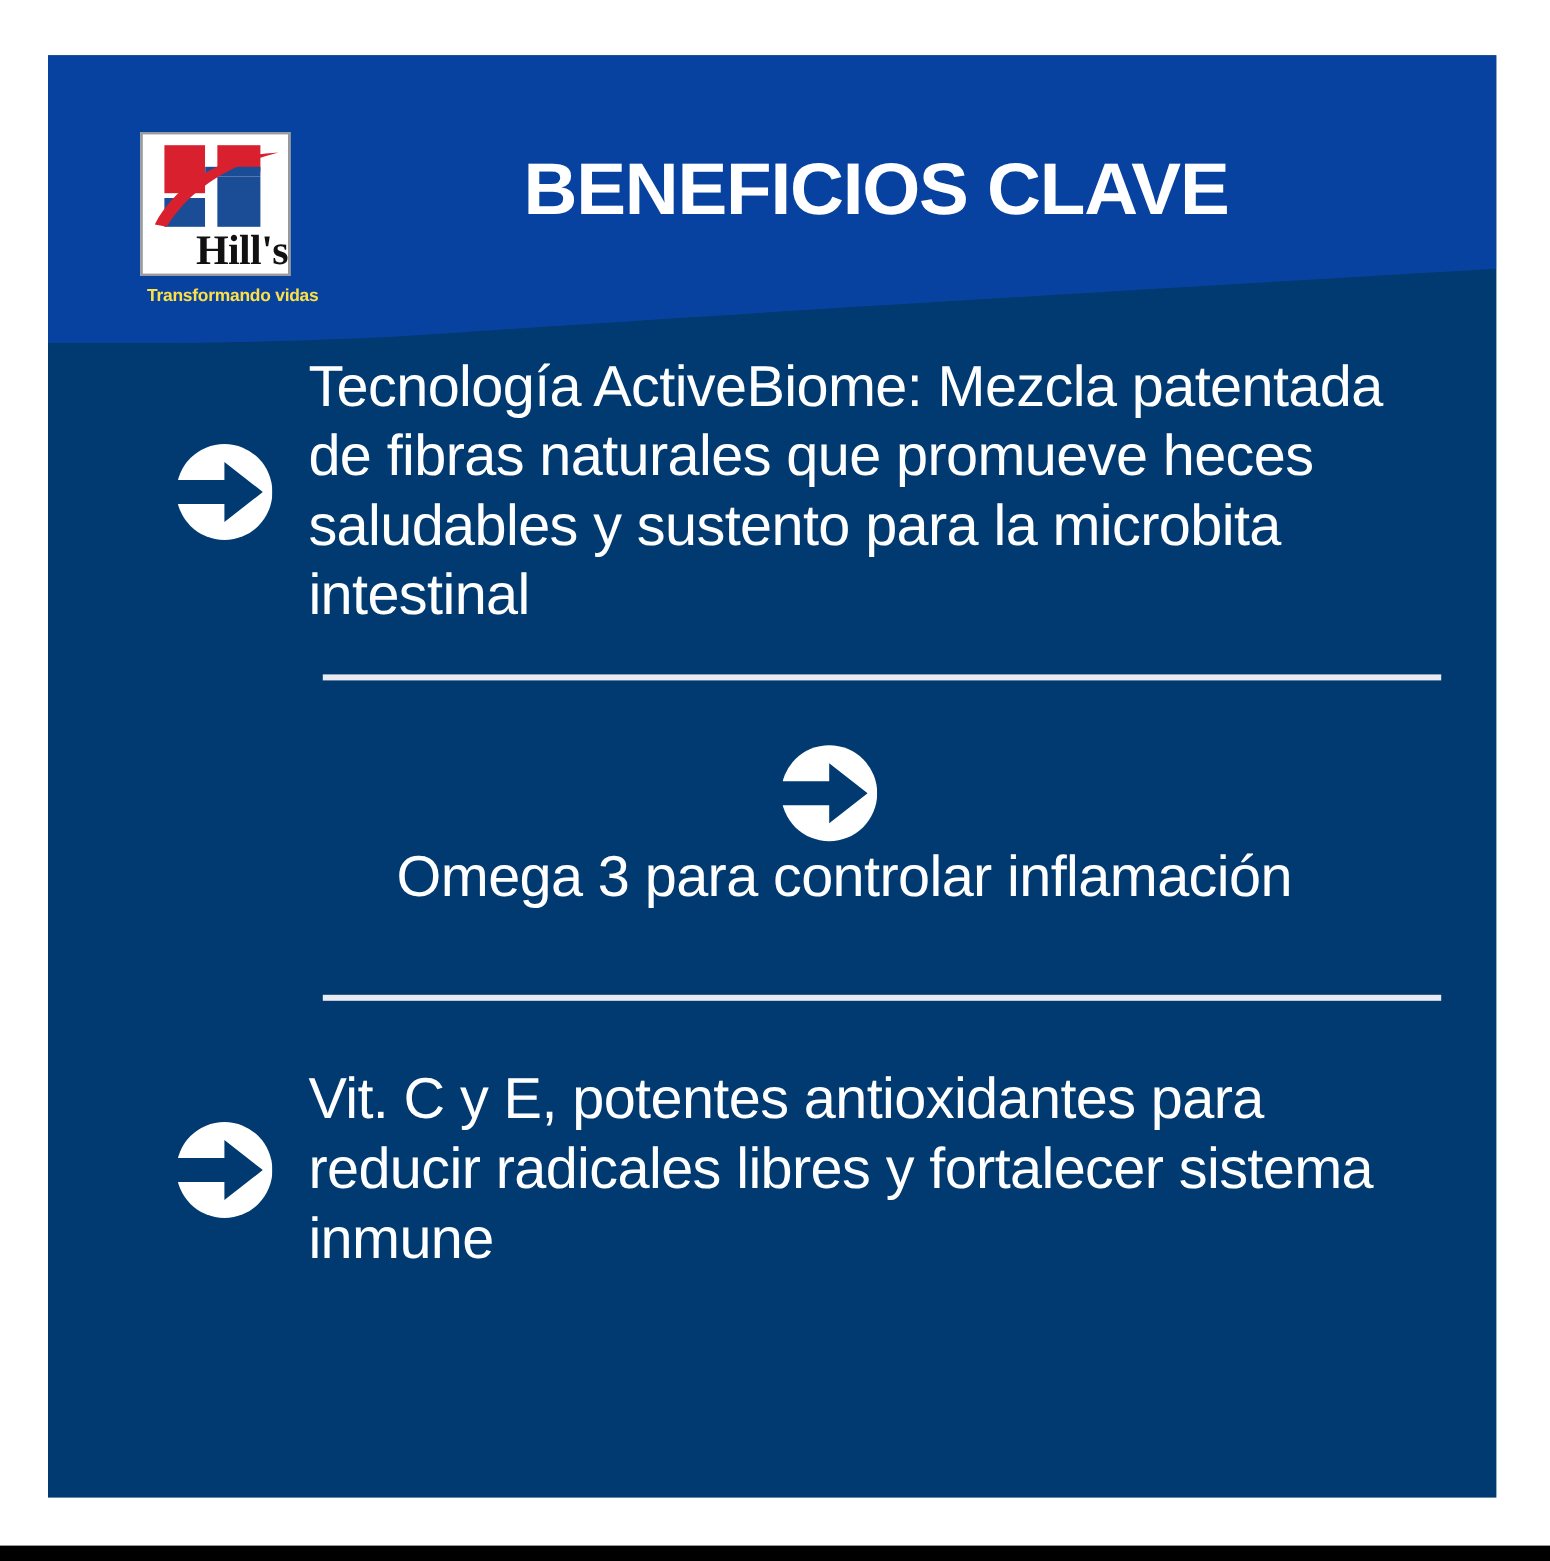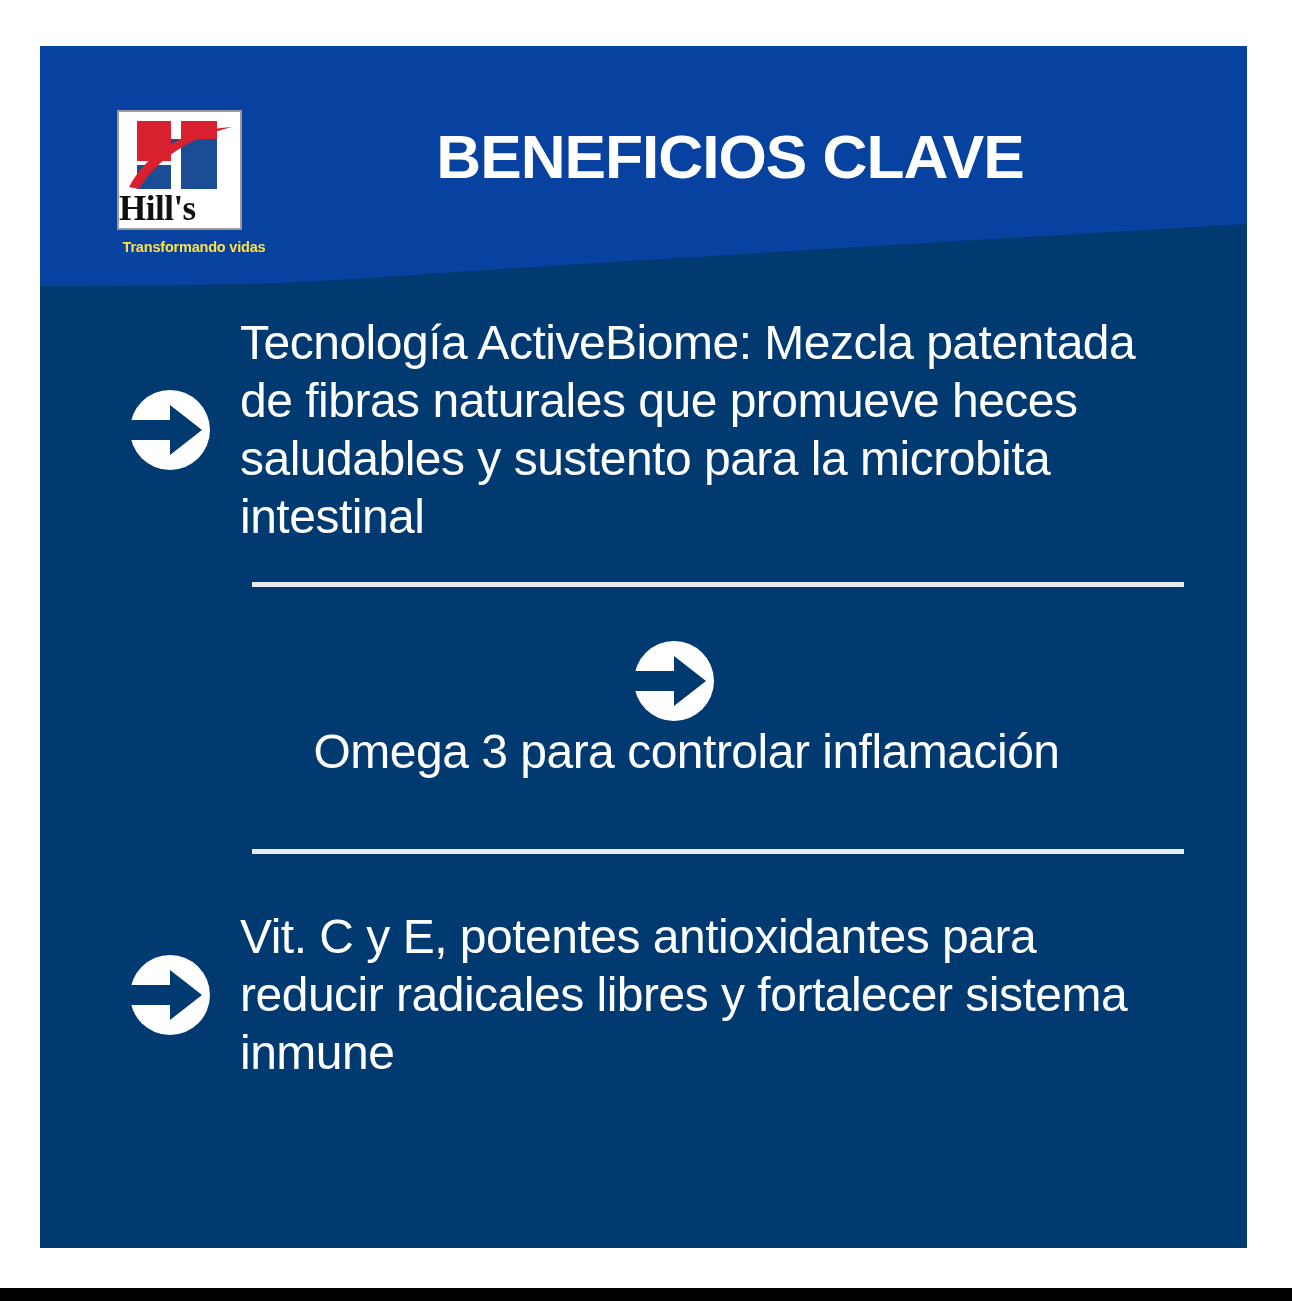--- a/index.html
+++ b/index.html
@@ -64,21 +64,21 @@
     left: 10px;
     top: 7px;
     width: 105px;
     height: 72px;
   }
   #logo-word {
     position: absolute;
     left: 0;
     right: 0;
     bottom: 2px;
-    text-align: left;
+    text-align: right;
     font-family: "Liberation Serif", serif;
     font-weight: 700;
     font-size: 35px;
     line-height: 34px;
     color: #111111;
     letter-spacing: -0.5px;
   }
   #logo-tagline {
     margin-top: 9px;
     color: #fde047;
@@ -104,22 +104,23 @@
     z-index: 5;
     font-stretch: condensed;
     transform: scaleX(1.02);
     transform-origin: center;
   }
 
   
   #benefits {
     position: absolute;
     left: 0;
-    top: 264px;
+    top: 244px;
     width: 1207px;
+    padding-left: 17px;
   }
   .benefit {
     position: relative;
     display: flex;
     align-items: center;
     padding-left: 86px;
   }
   .arrow-icon {
     flex: 0 0 auto;
     width: 84px;

